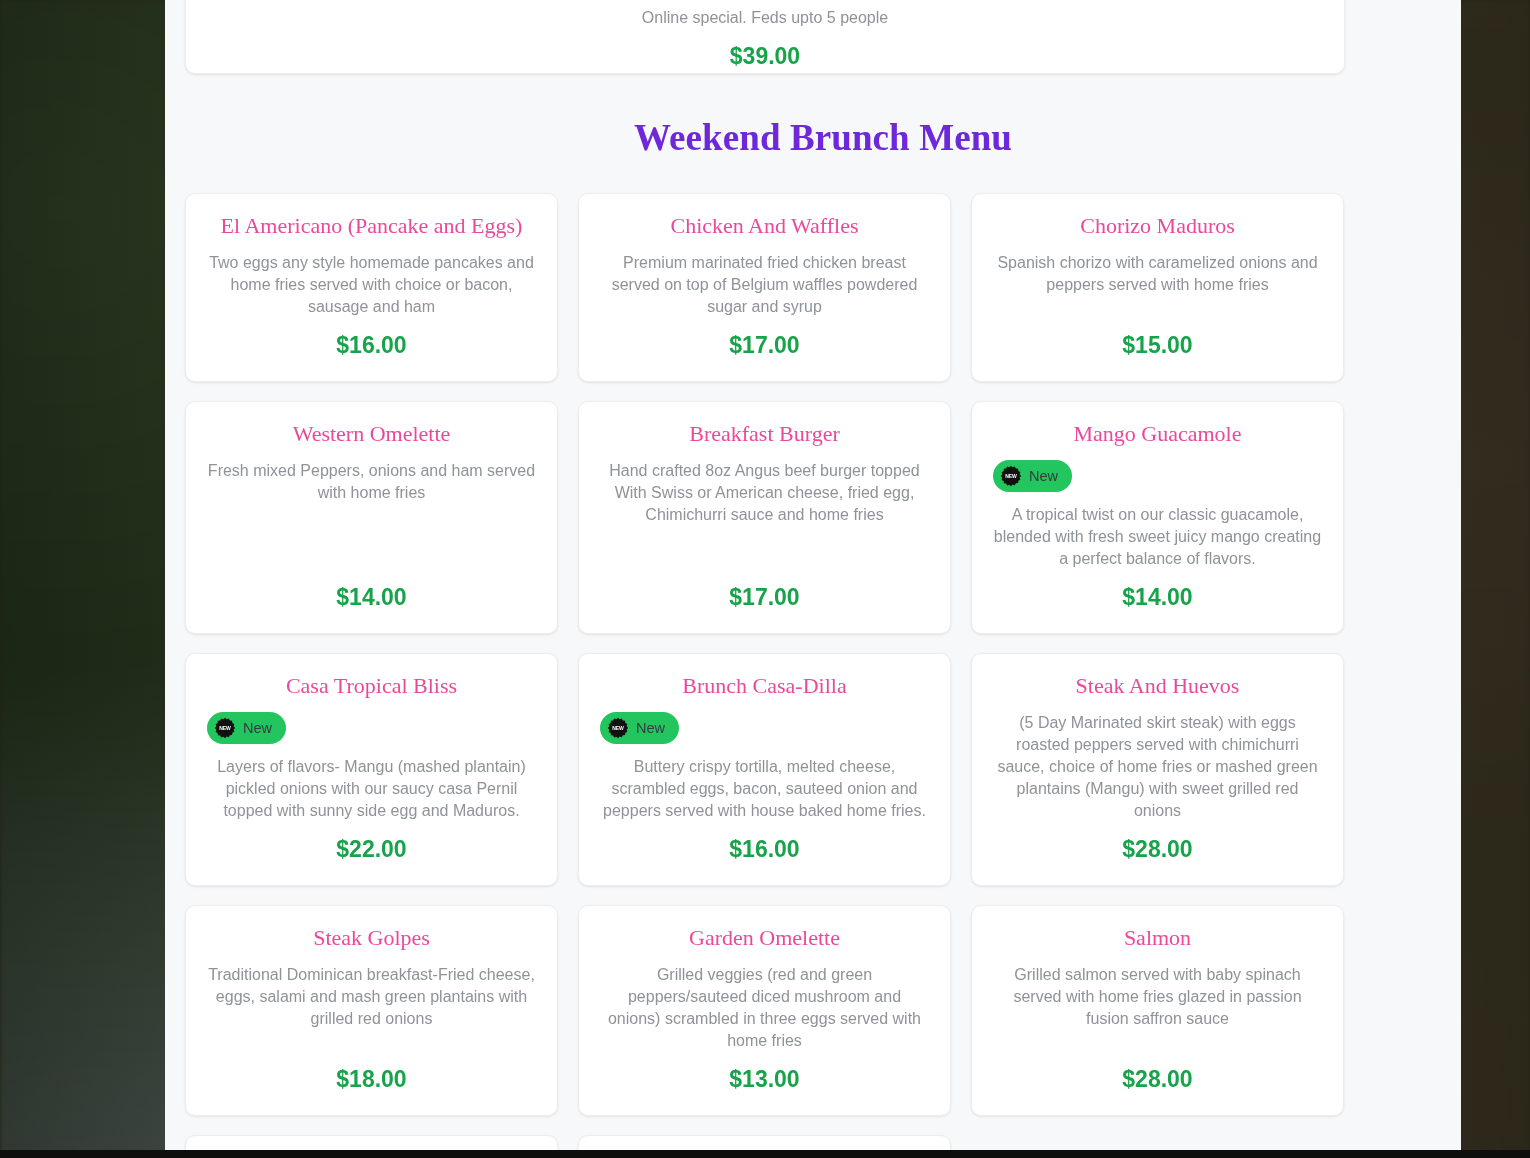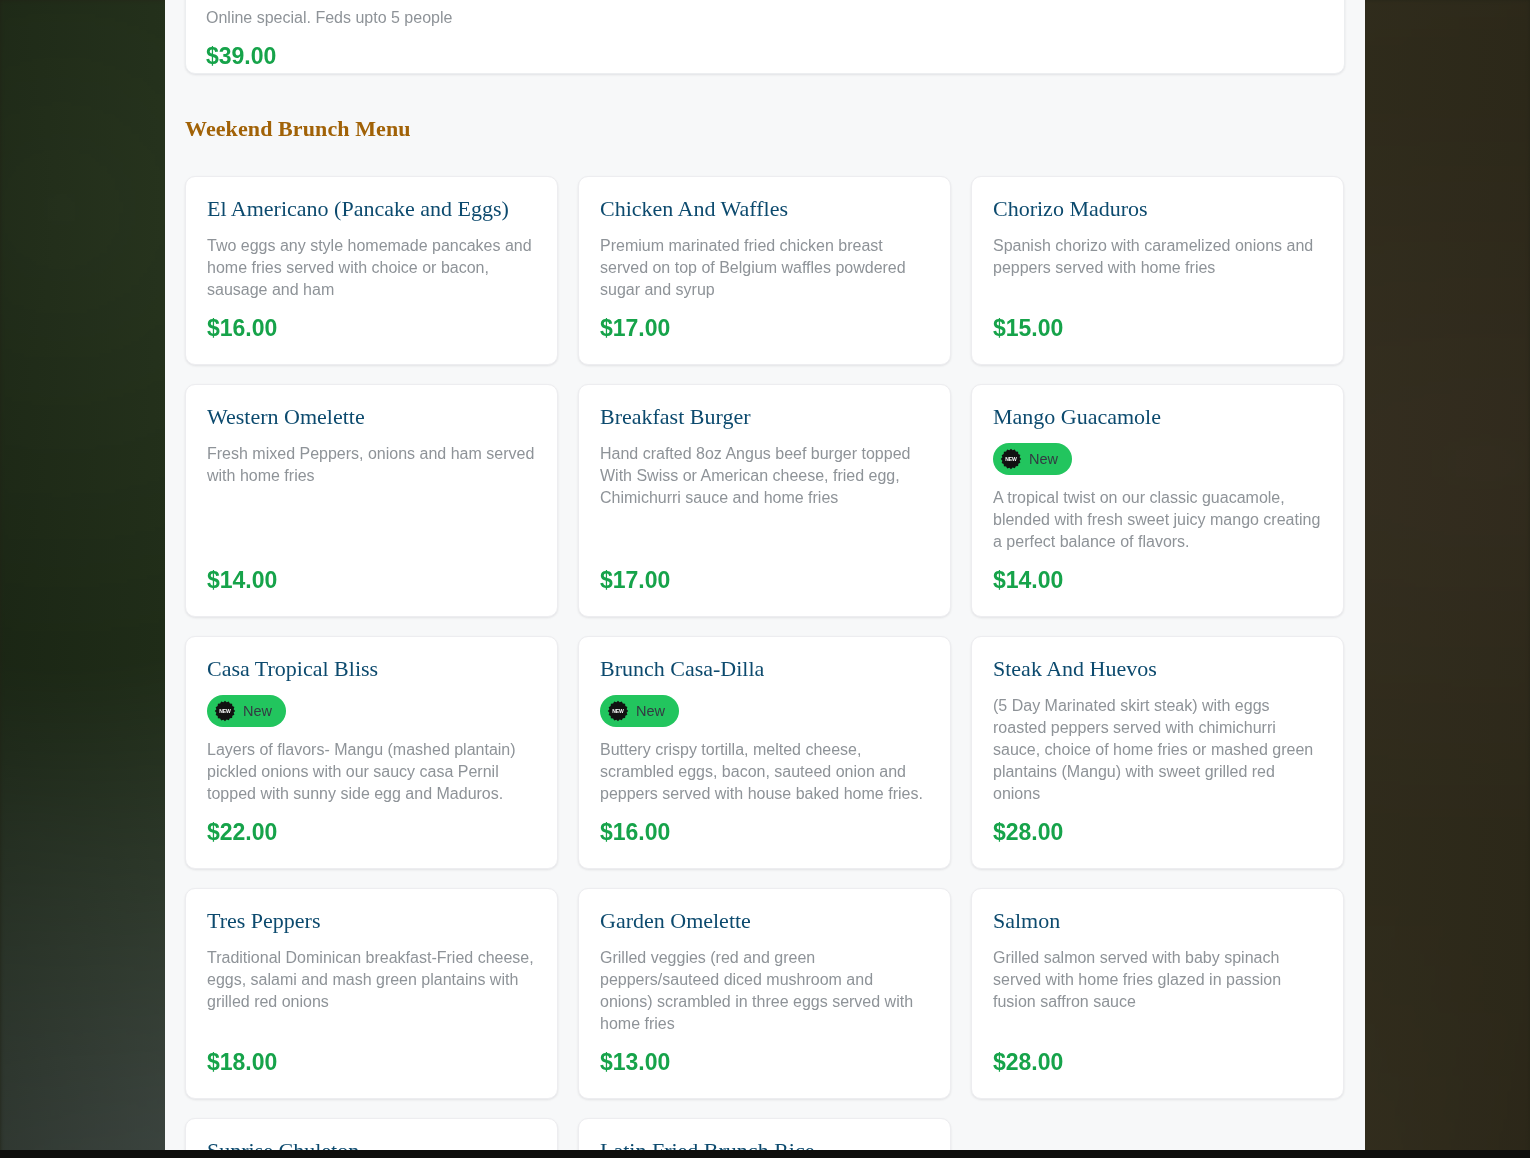--- a/index.html
+++ b/index.html
@@ -42,48 +42,49 @@
     height: 8px;
     background: #0e0e0c;
     z-index: 40;
   }
 
   
   #content-panel {
     position: absolute;
     left: 165px;
     top: 0;
-    width: 1200px;
+    width: 1296px;
     height: 1150px;
     background: #f7f8f9;
     z-index: 10;
     overflow: hidden;
+    text-align: center;
   }
 
   
   .partial-card {
     position: relative;
     margin: -66px 0 0 20px;
     width: 1160px;
     background: #ffffff;
     border: 1px solid #eceef0;
     border-radius: 10px;
     box-shadow: 0 1px 3px rgba(16,24,40,.06), 0 1px 2px rgba(16,24,40,.04);
     padding: 20px;
     height: 140px;
   }
   .partial-card .desc { margin-top: 52px; }
 
   
   .section-title {
     margin: 42px 0 0 20px;
     font-family: "Liberation Serif", serif;
-    font-size: 22px;
+    font-size: 37px;
     font-weight: 700;
-    color: #a16207;
+    color: #6d28d9;
     letter-spacing: .1px;
   }
 
   
   .menu-grid {
     display: grid;
     grid-template-columns: repeat(3, 373px);
     column-gap: 20px;
     row-gap: 19px;
     margin: 34px 0 0 20px;
@@ -96,21 +97,21 @@
     box-shadow: 0 1px 3px rgba(16,24,40,.06), 0 1px 2px rgba(16,24,40,.035);
     padding: 19px 21px 22px 21px;
     display: flex;
     flex-direction: column;
   }
 
   .item-name {
     font-family: "Liberation Serif", serif;
     font-size: 22px;
     font-weight: 400;
-    color: #0c4a6e;
+    color: #ec4899;
     line-height: 1.22;
     margin-bottom: 12px;
   }
 
   .badge {
     display: inline-flex;
     align-items: center;
     gap: 7px;
     background: #22c55e;
     border-radius: 999px;
@@ -244,21 +245,21 @@
   </div>
 
   <div class="menu-card row-h-3">
     <div class="item-name">Steak And Huevos</div>
 
     <div class="desc">(5 Day Marinated skirt steak) with eggs roasted peppers served with chimichurri sauce, choice of home fries or mashed green plantains (Mangu) with sweet grilled red onions</div>
     <div class="price">$28.00</div>
   </div>
 
   <div class="menu-card row-h-4">
-    <div class="item-name">Tres Peppers</div>
+    <div class="item-name">Steak Golpes</div>
 
     <div class="desc">Traditional Dominican breakfast-Fried cheese, eggs, salami and mash green plantains with grilled red onions</div>
     <div class="price">$18.00</div>
   </div>
 
   <div class="menu-card row-h-4">
     <div class="item-name">Garden Omelette</div>
 
     <div class="desc">Grilled veggies (red and green peppers/sauteed diced mushroom and onions) scrambled in three eggs served with home fries</div>
     <div class="price">$13.00</div>

